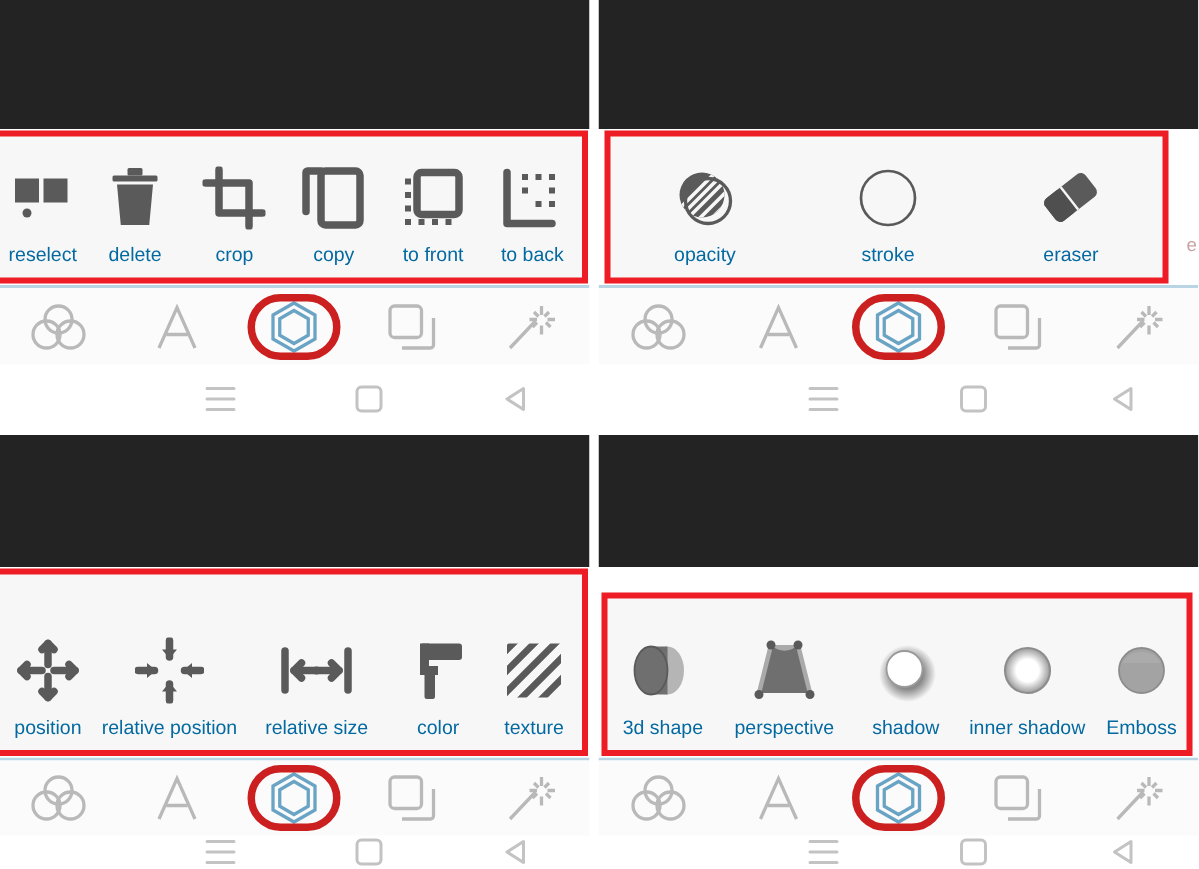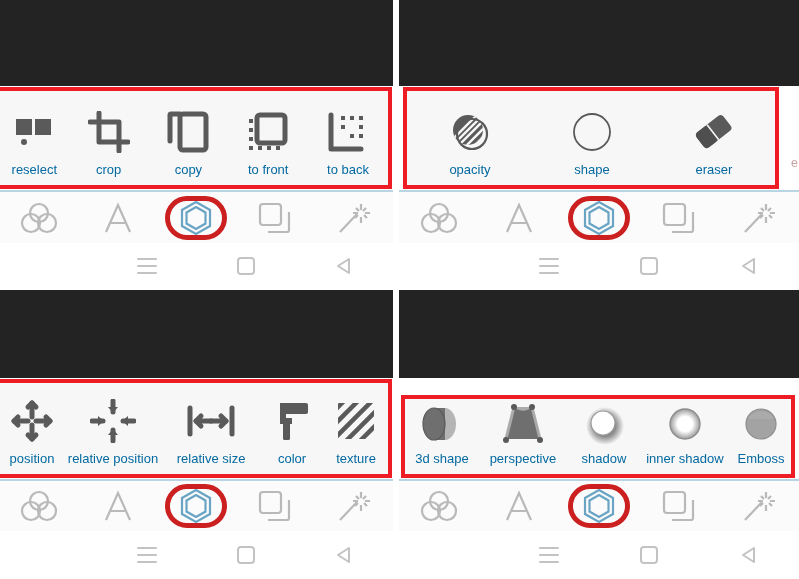--- a/index.html
+++ b/index.html
@@ -22,21 +22,21 @@
   
   .canvas{background:#232323;flex:0 0 auto;}
   .q-tl .canvas{height:86px;}
   .q-tr .canvas{height:86px;}
   .q-bl .canvas{height:88px;}
   .q-br .canvas{height:88px;}
 
   
   .panelwrap{position:relative;flex:0 0 auto;background:#ffffff;}
   .q-tl .panelwrap,.q-tr .panelwrap{height:104px;}
-  .q-bl .panelwrap,.q-br .panelwrap{height:101px;}
+  .q-bl .panelwrap,.q-br .panelwrap{height:127px;}
 
   .redbox{
     position:absolute;top:1px;bottom:1px;
     border:4px solid #ee1c25;
     background:#f7f7f7;
     box-sizing:border-box;
     overflow:hidden;
   }
   .q-tl .redbox{left:-6px;right:1px;}
   .q-tr .redbox{left:4px;right:20px;}
@@ -119,20 +119,30 @@
             <div class="glyph">
               <svg width="44" height="38" viewBox="0 0 44 38">
                 <rect class="fl" x="4" y="6" width="16" height="16"></rect>
                 <rect class="fl" x="23" y="6" width="16" height="16"></rect>
                 <circle class="fl" cx="12" cy="29" r="3"></circle>
               </svg>
             </div>
             <div class="lbl">reselect</div>
           </div>
 
+          <div class="tool">
+            <div class="glyph">
+              <svg width="40" height="42" viewBox="0 0 40 42">
+                <rect class="fl" x="5" y="6" width="30" height="4" rx="1"></rect>
+                <rect class="fl" x="15" y="1" width="10" height="5" rx="1"></rect>
+                <path class="fl" d="M8 12 h24 l-2.5 27 h-19 Z"></path>
+              </svg>
+            </div>
+            <div class="lbl">delete</div>
+          </div>
 
           <div class="tool">
             <div class="glyph">
               <svg width="42" height="42" viewBox="0 0 42 42">
                 <path class="st" d="M11 2 V31 H40"></path>
                 <path class="st" d="M2 11 H31 V40"></path>
               </svg>
             </div>
             <div class="lbl">crop</div>
           </div>
@@ -282,21 +292,21 @@
             <div class="lbl">opacity</div>
           </div>
 
 
           <div class="tool">
             <div class="glyph">
               <svg width="42" height="42" viewBox="0 0 42 42">
                 <circle cx="21" cy="21" r="18" fill="none" stroke="#5a5a5a" stroke-width="1.8"></circle>
               </svg>
             </div>
-            <div class="lbl">shape</div>
+            <div class="lbl">stroke</div>
           </div>
 
           <div class="tool">
             <div class="glyph">
               <svg width="46" height="40" viewBox="0 0 46 40">
                 <g transform="rotate(-38 23 20)">
                   <rect x="6" y="10" width="34" height="19" rx="4" fill="#5a5a5a"></rect>
                   <rect x="6" y="10" width="16" height="19" rx="4" fill="#4f4f4f"></rect>
                   <path d="M22 10 V29" stroke="#f7f7f7" stroke-width="1.6"></path>
                 </g>

